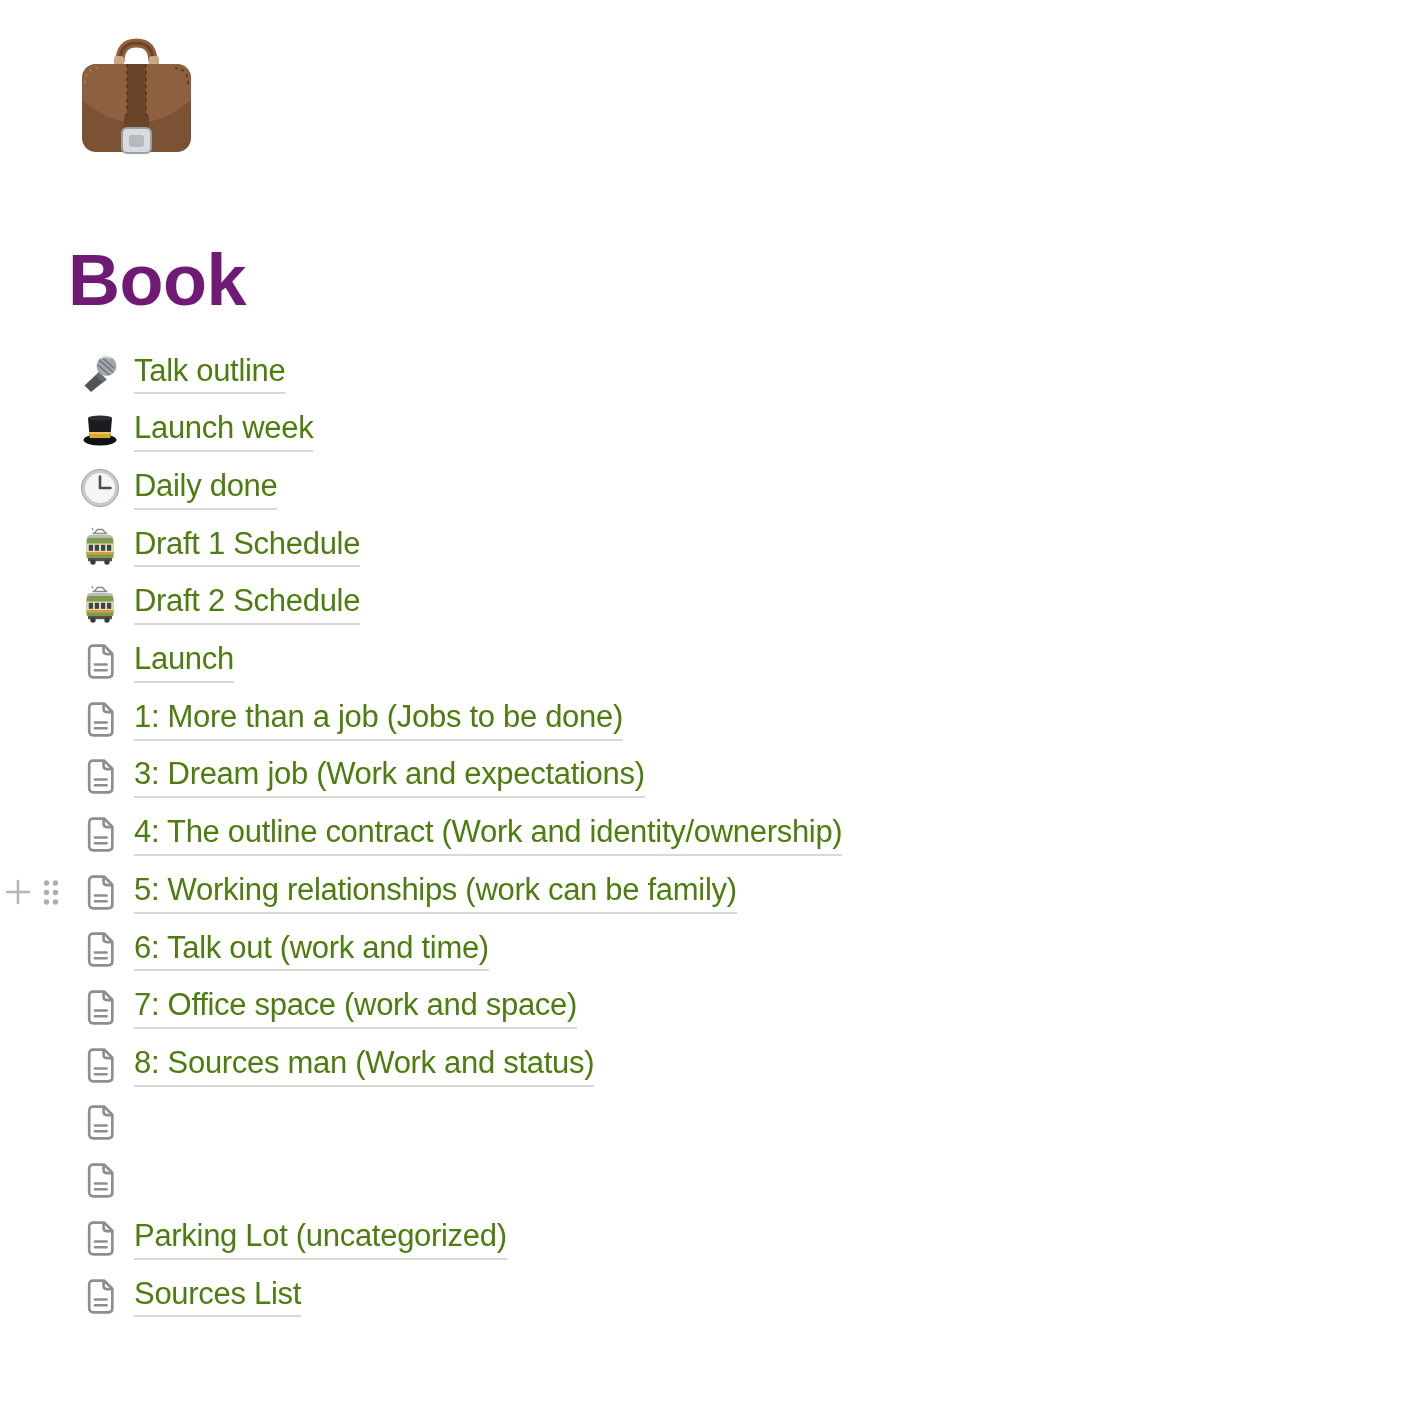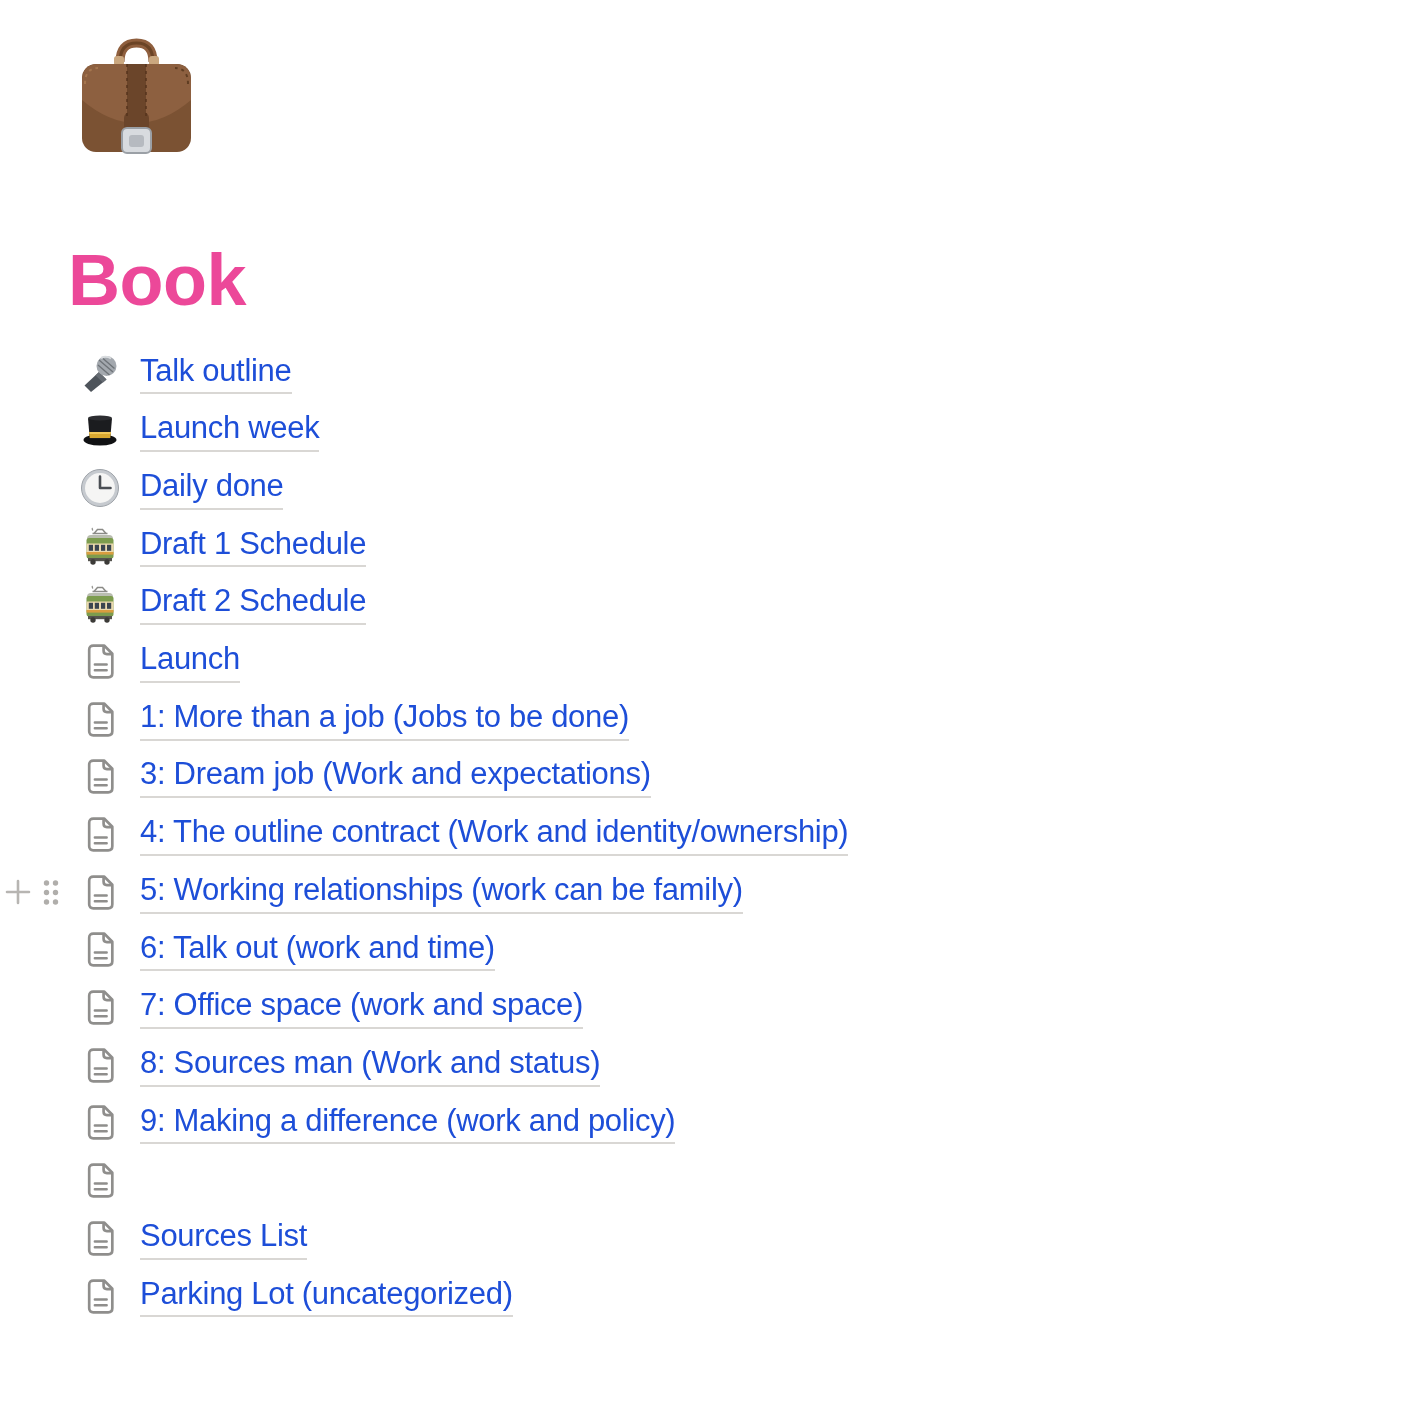--- a/index.html
+++ b/index.html
@@ -21,21 +21,21 @@
   .page-emoji {
     width: 137px;
     height: 137px;
     display: block;
   }
   .page-title {
     margin: 76px 0 0 0;
     font-size: 72px;
     line-height: 1.1;
     font-weight: 700;
-    color: #ec4899;
+    color: #701a75;
     letter-spacing: -0.5px;
   }
   .link-list {
     margin-top: 24px;
     margin-left: 10px;
   }
   .row {
     display: flex;
     align-items: center;
     height: 57.7px;
@@ -43,25 +43,25 @@
   }
   .row-icon {
     width: 44px;
     min-width: 44px;
     height: 44px;
     display: flex;
     align-items: center;
     justify-content: center;
   }
   .row-label {
-    margin-left: 18px;
+    margin-left: 12px;
     font-size: 31px;
     letter-spacing: -0.3px;
     font-weight: 500;
-    color: #1d4ed8;
+    color: #4d7c0f;
     line-height: 1.25;
     white-space: nowrap;
     border-bottom: 2px solid #d9d7d4;
     padding-bottom: 2px;
     cursor: pointer;
   }
   .controls {
     position: absolute;
     left: -74px;
     top: 50%;
@@ -273,45 +273,44 @@
         <span class="row-label">8: Sources man (Work and status)</span>
       </div>
       <div class="row">
         <span class="row-icon">
           <svg width="33" height="37" viewBox="0 0 32 36">
     <path d="M9 2.5 H19.5 L27.5 10.5 V29.5 C27.5 32 26 33.5 23.5 33.5 H9 C6.5 33.5 5 32 5 29.5 V6.5 C5 4 6.5 2.5 9 2.5 Z" fill="#ffffff" stroke="#8f8e8c" stroke-width="2.6" stroke-linejoin="round"></path>
     <path d="M19 3 V7.6 C19 9.5 20.3 10.8 22.2 10.8 H27" fill="none" stroke="#8f8e8c" stroke-width="2.6" stroke-linejoin="round"></path>
     <path d="M10.5 21 H22 M10.5 26.5 H22" stroke="#8f8e8c" stroke-width="2.4" stroke-linecap="round"></path>
   </svg>
         </span>
-        <span class="row-label">9: Making a difference (work and policy)</span>
-      </div>
-      <div class="row">
-        <span class="row-icon">
-          <svg width="33" height="37" viewBox="0 0 32 36">
-    <path d="M9 2.5 H19.5 L27.5 10.5 V29.5 C27.5 32 26 33.5 23.5 33.5 H9 C6.5 33.5 5 32 5 29.5 V6.5 C5 4 6.5 2.5 9 2.5 Z" fill="#ffffff" stroke="#8f8e8c" stroke-width="2.6" stroke-linejoin="round"></path>
-    <path d="M19 3 V7.6 C19 9.5 20.3 10.8 22.2 10.8 H27" fill="none" stroke="#8f8e8c" stroke-width="2.6" stroke-linejoin="round"></path>
-    <path d="M10.5 21 H22 M10.5 26.5 H22" stroke="#8f8e8c" stroke-width="2.4" stroke-linecap="round"></path>
-  </svg>
-        </span>
+      </div>
+      <div class="row">
+        <span class="row-icon">
+          <svg width="33" height="37" viewBox="0 0 32 36">
+    <path d="M9 2.5 H19.5 L27.5 10.5 V29.5 C27.5 32 26 33.5 23.5 33.5 H9 C6.5 33.5 5 32 5 29.5 V6.5 C5 4 6.5 2.5 9 2.5 Z" fill="#ffffff" stroke="#8f8e8c" stroke-width="2.6" stroke-linejoin="round"></path>
+    <path d="M19 3 V7.6 C19 9.5 20.3 10.8 22.2 10.8 H27" fill="none" stroke="#8f8e8c" stroke-width="2.6" stroke-linejoin="round"></path>
+    <path d="M10.5 21 H22 M10.5 26.5 H22" stroke="#8f8e8c" stroke-width="2.4" stroke-linecap="round"></path>
+  </svg>
+        </span>
+      </div>
+      <div class="row">
+        <span class="row-icon">
+          <svg width="33" height="37" viewBox="0 0 32 36">
+    <path d="M9 2.5 H19.5 L27.5 10.5 V29.5 C27.5 32 26 33.5 23.5 33.5 H9 C6.5 33.5 5 32 5 29.5 V6.5 C5 4 6.5 2.5 9 2.5 Z" fill="#ffffff" stroke="#8f8e8c" stroke-width="2.6" stroke-linejoin="round"></path>
+    <path d="M19 3 V7.6 C19 9.5 20.3 10.8 22.2 10.8 H27" fill="none" stroke="#8f8e8c" stroke-width="2.6" stroke-linejoin="round"></path>
+    <path d="M10.5 21 H22 M10.5 26.5 H22" stroke="#8f8e8c" stroke-width="2.4" stroke-linecap="round"></path>
+  </svg>
+        </span>
+        <span class="row-label">Parking Lot (uncategorized)</span>
       </div>
       <div class="row">
         <span class="row-icon">
           <svg width="33" height="37" viewBox="0 0 32 36">
     <path d="M9 2.5 H19.5 L27.5 10.5 V29.5 C27.5 32 26 33.5 23.5 33.5 H9 C6.5 33.5 5 32 5 29.5 V6.5 C5 4 6.5 2.5 9 2.5 Z" fill="#ffffff" stroke="#8f8e8c" stroke-width="2.6" stroke-linejoin="round"></path>
     <path d="M19 3 V7.6 C19 9.5 20.3 10.8 22.2 10.8 H27" fill="none" stroke="#8f8e8c" stroke-width="2.6" stroke-linejoin="round"></path>
     <path d="M10.5 21 H22 M10.5 26.5 H22" stroke="#8f8e8c" stroke-width="2.4" stroke-linecap="round"></path>
   </svg>
         </span>
         <span class="row-label">Sources List</span>
-      </div>
-      <div class="row">
-        <span class="row-icon">
-          <svg width="33" height="37" viewBox="0 0 32 36">
-    <path d="M9 2.5 H19.5 L27.5 10.5 V29.5 C27.5 32 26 33.5 23.5 33.5 H9 C6.5 33.5 5 32 5 29.5 V6.5 C5 4 6.5 2.5 9 2.5 Z" fill="#ffffff" stroke="#8f8e8c" stroke-width="2.6" stroke-linejoin="round"></path>
-    <path d="M19 3 V7.6 C19 9.5 20.3 10.8 22.2 10.8 H27" fill="none" stroke="#8f8e8c" stroke-width="2.6" stroke-linejoin="round"></path>
-    <path d="M10.5 21 H22 M10.5 26.5 H22" stroke="#8f8e8c" stroke-width="2.4" stroke-linecap="round"></path>
-  </svg>
-        </span>
-        <span class="row-label">Parking Lot (uncategorized)</span>
       </div>
     </div>
 </div>
 
 </body></html>

